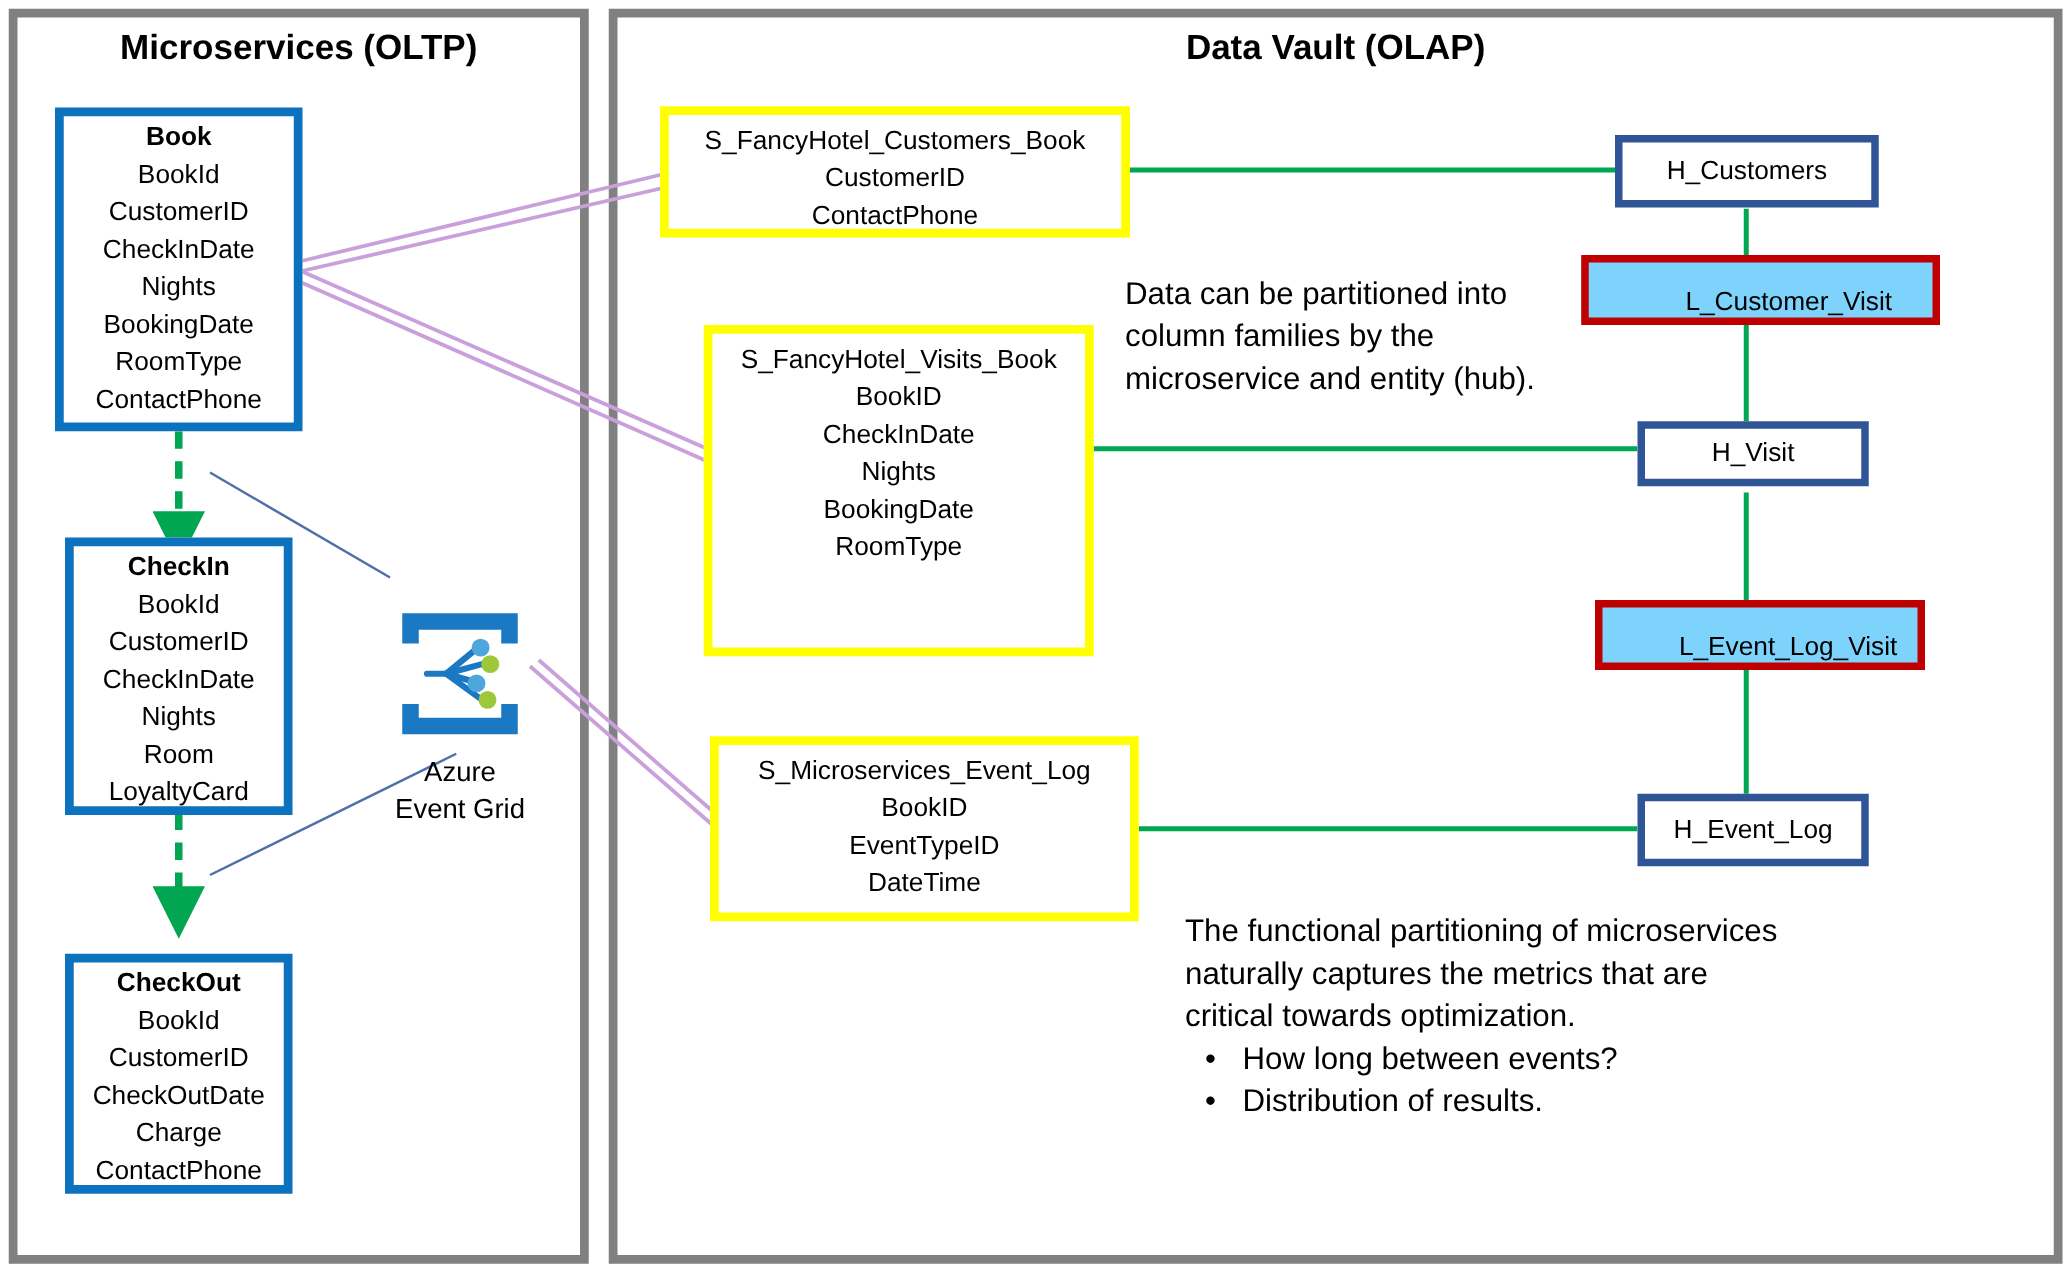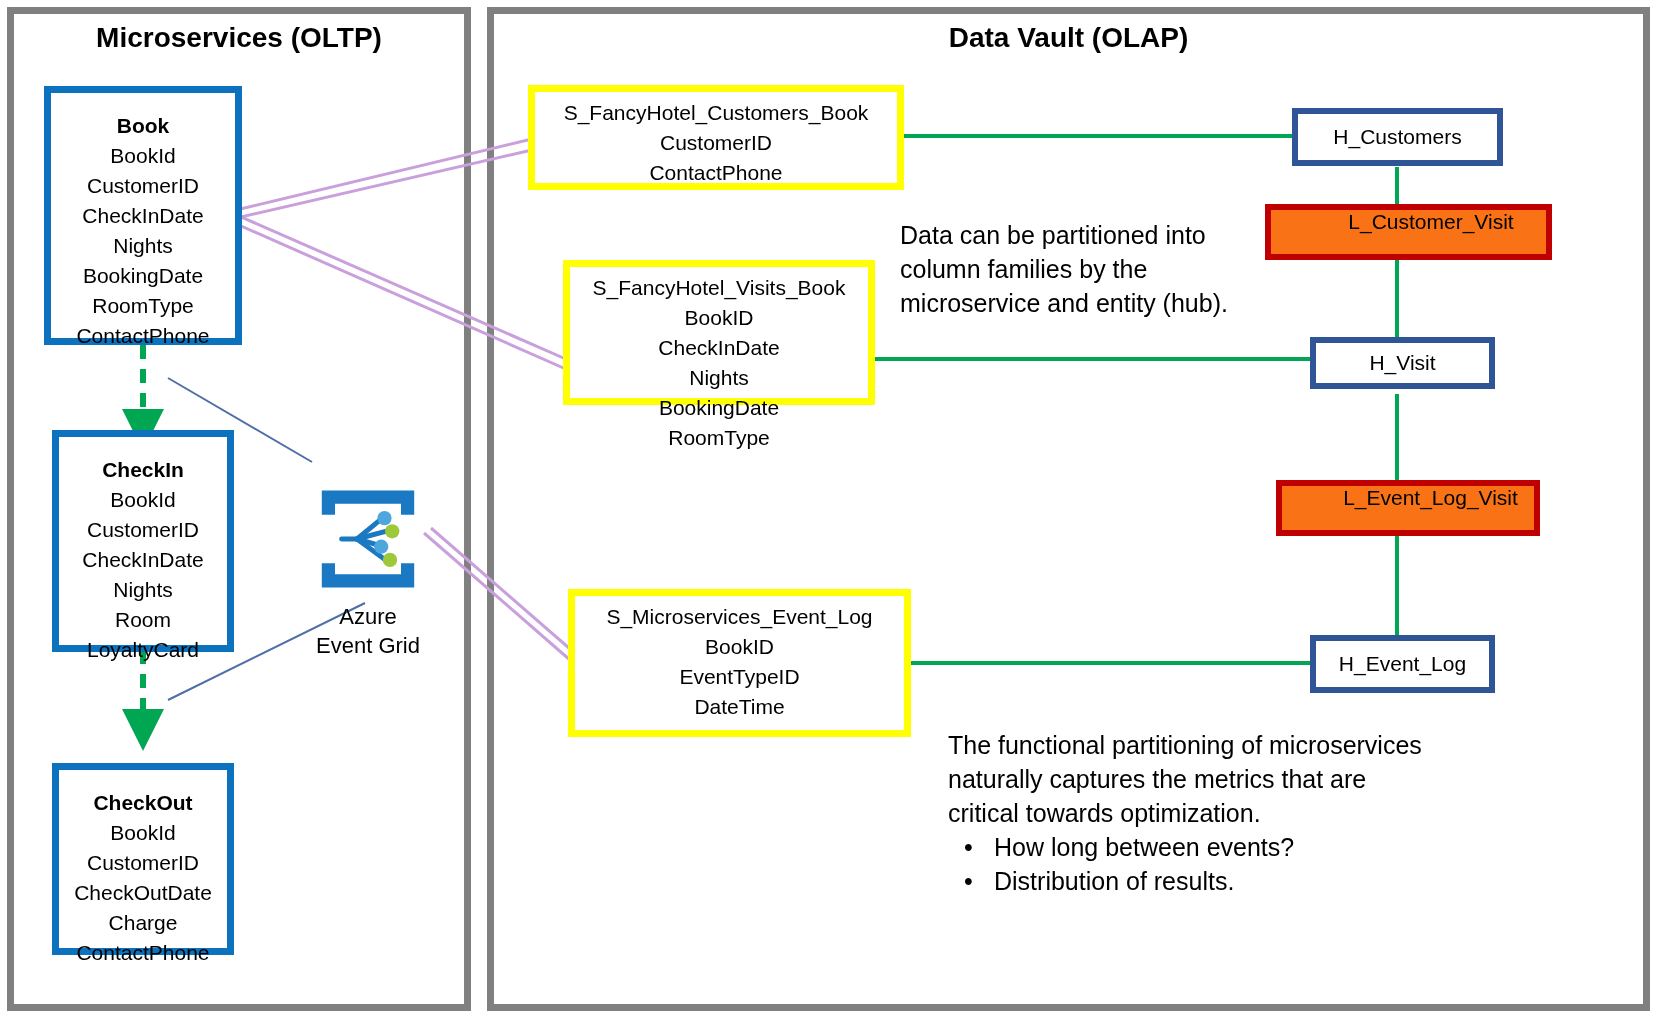--- a/index.html
+++ b/index.html
@@ -46,21 +46,21 @@
     pointer-events: none;
   }
 
   
   .entity-box {
     position: absolute;
     border: 7px solid #0C72BE;
     background: #ffffff;
     box-sizing: border-box;
     text-align: center;
-    padding-top: 18px;
+    padding-top: 2px;
   }
   .entity-name {
     font-weight: bold;
     font-size: 21px;
     line-height: 30px;
     color: #000000;
   }
   .entity-attr {
     font-size: 21px;
     line-height: 30px;
@@ -101,24 +101,24 @@
   .hub-label {
     font-size: 21px;
     color: #000000;
     white-space: nowrap;
   }
 
   
   .link-box {
     position: absolute;
     border: 6px solid #C00000;
-    background: #f97316;
+    background: #7dd3fc;
     box-sizing: border-box;
     display: flex;
-    align-items: flex-start;
+    align-items: flex-end;
     justify-content: center;
     padding-left: 45px;
   }
   .link-label {
     font-size: 21px;
     color: #000000;
     white-space: nowrap;
   }
 
   
@@ -260,21 +260,21 @@
       <div>Event Grid</div>
     </div>
   </div>
 
   <div class="sat-box" id="sat-customers" style="left:528px; top:85px; width:376px; height:105px;text-align:center;">
     <div class="sat-name">S_FancyHotel_Customers_Book</div>
     <div class="sat-attr">CustomerID</div>
     <div class="sat-attr">ContactPhone</div>
   </div>
 
-  <div class="sat-box" id="sat-visits" style="left:563px; top:260px; width:312px; height:145px;">
+  <div class="sat-box" id="sat-visits" style="left:563px; top:260px; width:312px; height:265px;">
     <div class="sat-name">S_FancyHotel_Visits_Book</div>
     <div class="sat-attr">BookID</div>
     <div class="sat-attr">CheckInDate</div>
     <div class="sat-attr">Nights</div>
     <div class="sat-attr">BookingDate</div>
     <div class="sat-attr">RoomType</div>
   </div>
 
   <div class="sat-box" id="sat-eventlog" style="left:568px; top:589px; width:343px; height:148px;">
     <div class="sat-name">S_Microservices_Event_Log</div>

